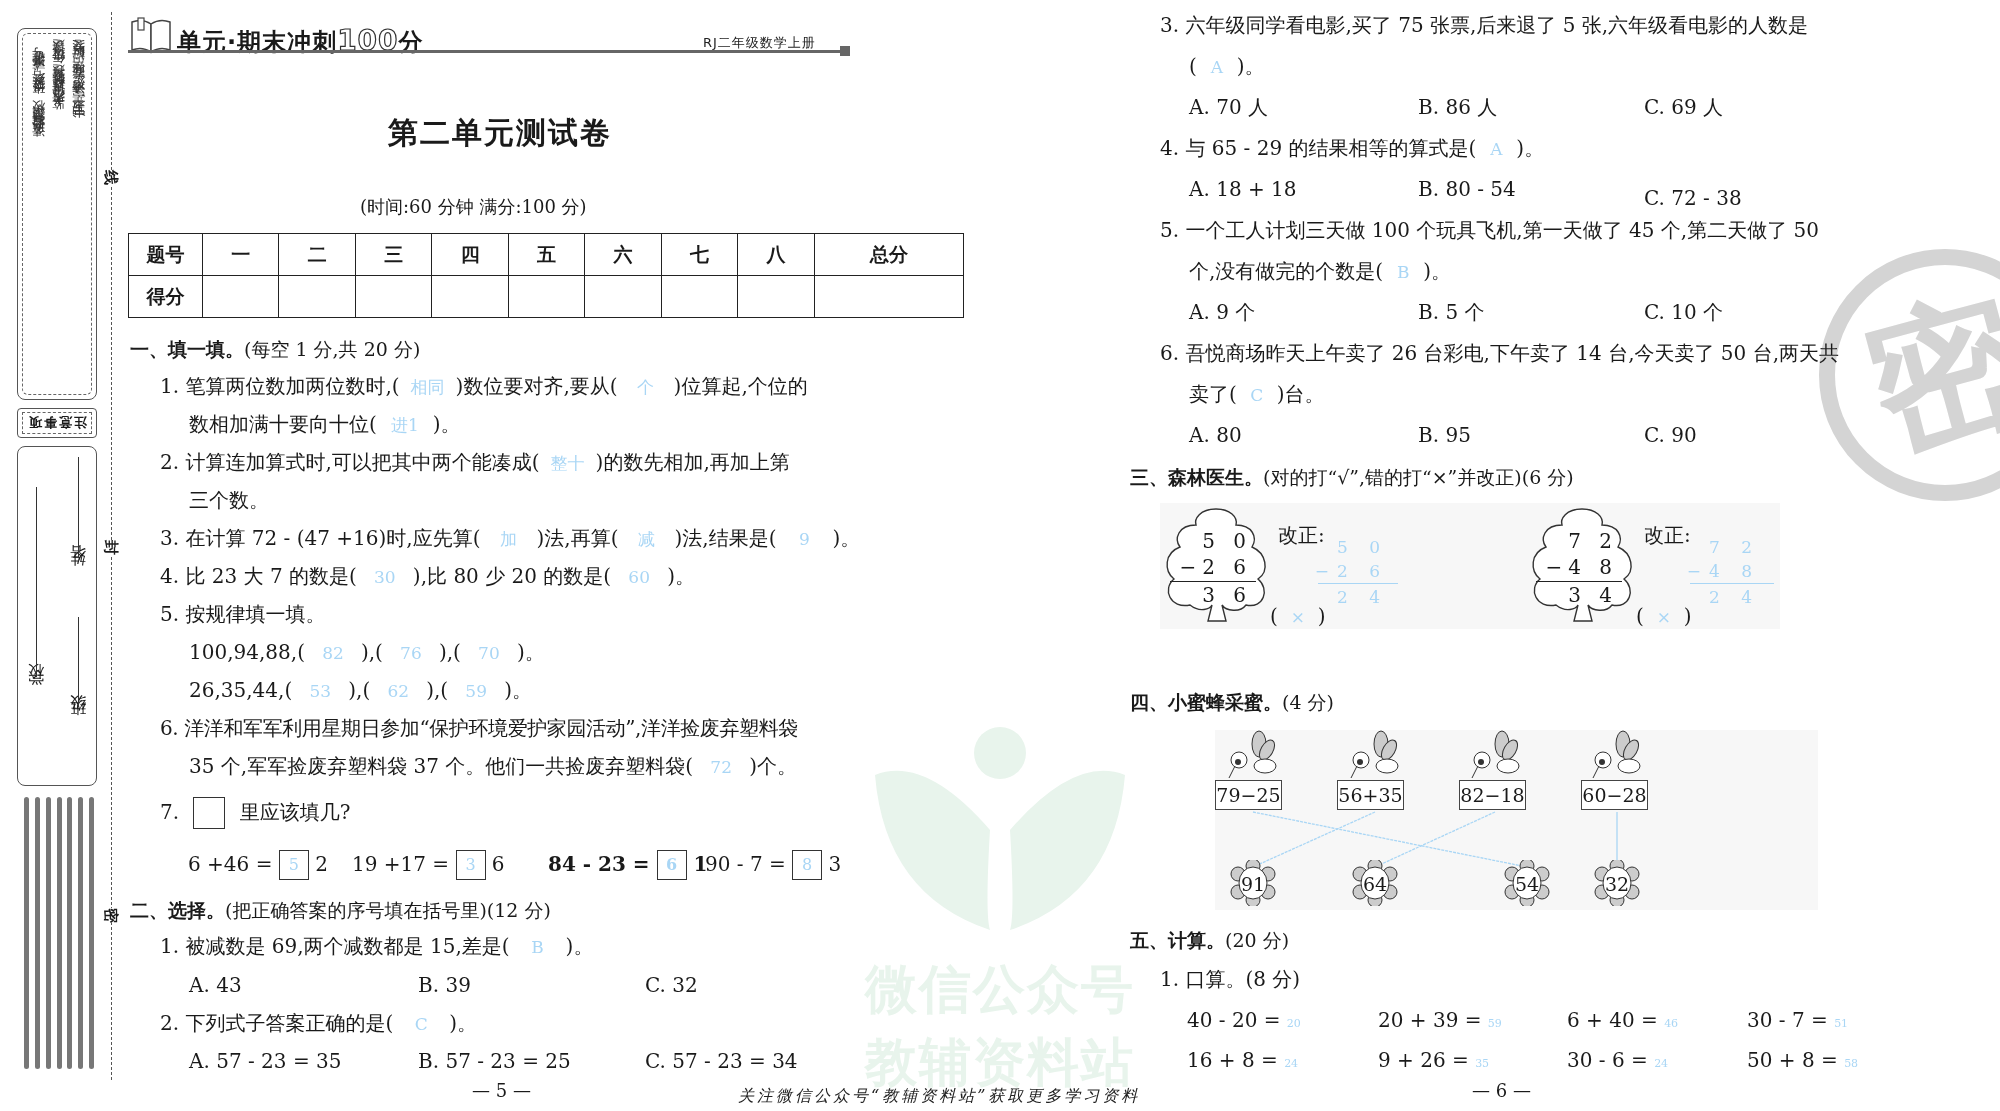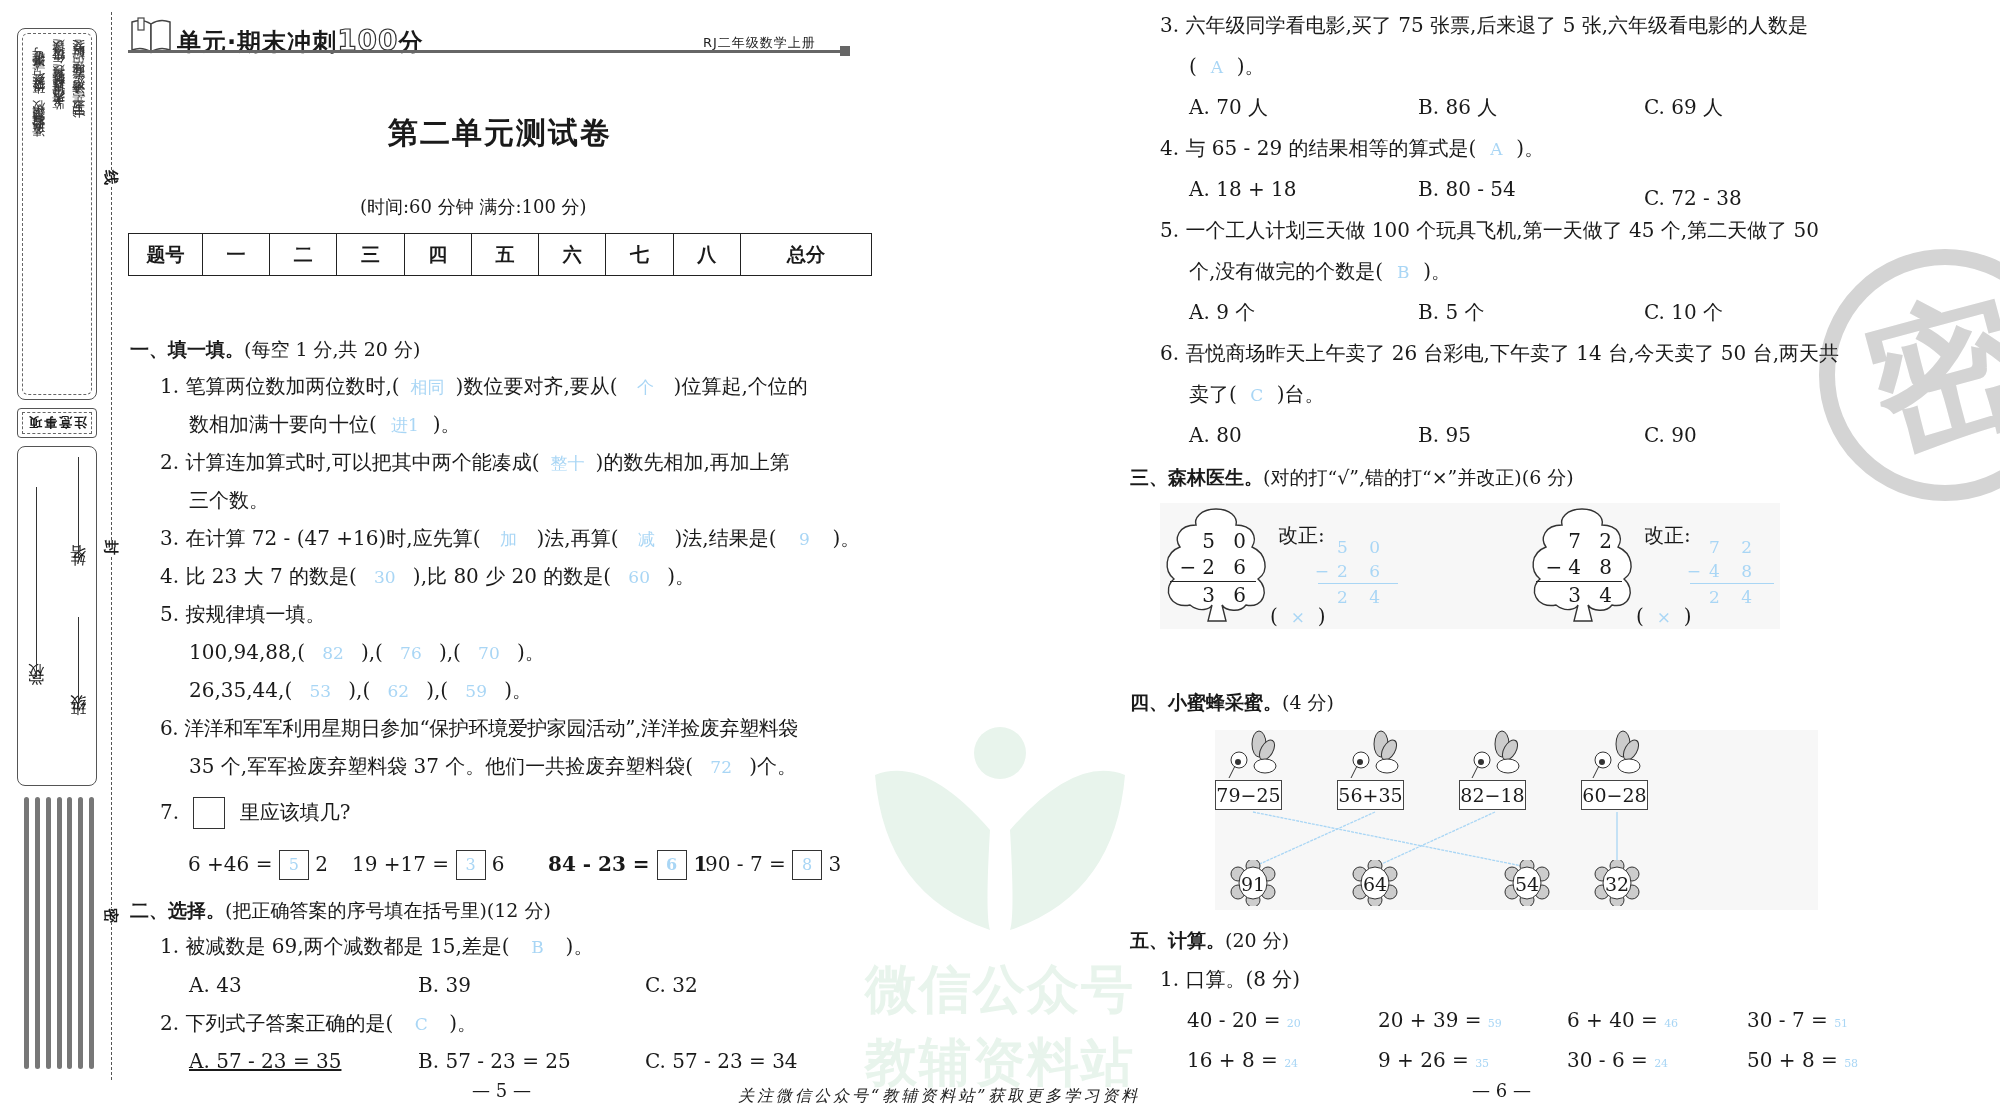--- a/index.html
+++ b/index.html
@@ -30,21 +30,21 @@
   .header-square { position: absolute; left: 840px; top: 46px; width: 10px; height: 10px; background: #666; }
   .book-icon { position: absolute; left: 130px; top: 16px; width: 42px; height: 38px; }
   .header-title { position: absolute; left: 177px; top: 24px; font-size: 24px; font-weight: bold; letter-spacing: 1px; font-family: "DejaVu Sans", sans-serif; }
   .header-title .hundred { color: #fff; -webkit-text-stroke: 1.2px #333; font-size: 28px; }
   .header-right { position: absolute; left: 703px; top: 34px; font-size: 13px; letter-spacing: 1px; font-family: "DejaVu Sans", sans-serif; color: #222; }
 
   .page-title { position: absolute; left: 388px; top: 113px; font-size: 30px; font-weight: bold; letter-spacing: 2px; }
   .page-subtitle { position: absolute; left: 360px; top: 195px; font-size: 18px; }
 
   
-  table.score { position: absolute; left: 128px; top: 233px; width: 744px; border-collapse: collapse; }
+  table.score { position: absolute; left: 128px; top: 233px; width: 836px; border-collapse: collapse; }
   table.score td { border: 1.3px solid #222; height: 42px; text-align: center; font-size: 19px; font-family: "DejaVu Sans", sans-serif; font-weight: bold; }
   table.score td.first { width: 74px; }
 
   .sec-title { position: absolute; font-size: 19px; white-space: nowrap; }
   .sec-title b { font-family: "DejaVu Sans", sans-serif; font-weight: bold; }
   .box { display: inline-block; width: 30px; height: 30px; border: 1.3px solid #333; vertical-align: middle; text-align: center; line-height: 28px; color: #a9d6f5; font-size: 16px; }
   .box.empty { width: 32px; height: 32px; }
 
   
   .tree-panel { position: absolute; left: 1160px; top: 503px; width: 620px; height: 126px; background: #f7f7f7; }
@@ -136,20 +136,32 @@
     <td>一</td>
     <td>二</td>
     <td>三</td>
     <td>四</td>
     <td>五</td>
     <td>六</td>
     <td>七</td>
     <td>八</td>
     <td>总分</td>
   </tr>
+  <tr>
+    <td class="first">得分</td>
+    <td></td>
+        <td></td>
+    <td></td>
+        <td></td>
+    <td></td>
+        <td></td>
+    <td></td>
+        <td></td>
+    <td></td>
+  </tr>
 </tbody>
   </table>
 
 <div class="sec-title" style="left:130px;top:337px;">
   <b>一、填一填。</b><span>(每空 1 分,共 20 分)</span>
 </div>
 <div class="abs txt" style="left:160px;top:376px;">
   <span>1.  笔算两位数加两位数时,(</span><span class="paren-ans">相同</span><span>)数位要对齐,要从(</span><span class="paren-ans">个</span><span>)位算起,个位的</span>
 </div>
 <div class="abs txt" style="left:189px;top:414px;">
@@ -199,21 +211,21 @@
 </div>
 <div class="abs txt" style="left:160px;top:936px;">
   <span>1.  被减数是 69,两个减数都是 15,差是(</span><span class="paren-ans">B</span><span>)。</span>
 </div>
 <div class="abs txt" style="left:189px;top:975px;">A.  43</div>
 <div class="abs txt" style="left:418px;top:975px;">B.  39</div>
 <div class="abs txt" style="left:645px;top:975px;">C.  32</div>
 <div class="abs txt" style="left:160px;top:1013px;">
   <span>2.  下列式子答案正确的是(</span><span class="paren-ans">C</span><span>)。</span>
 </div>
-<div class="abs txt" style="left:189px;top:1051px;text-decoration:underline;">A.  57 - 23 = 35</div>
+<div class="abs txt" style="left:189px;top:1051px;">A.  57 - 23 = 35</div>
 <div class="abs txt" style="left:418px;top:1051px;">B.  57 - 23 = 25</div>
 <div class="abs txt" style="left:645px;top:1051px;">C.  57 - 23 = 34</div>
 <div class="page-num" style="left:472px;top:1080px;">— 5 —</div>
 
 <div class="abs txt" style="left:1160px;top:15px;">3.  六年级同学看电影,买了 75 张票,后来退了 5 张,六年级看电影的人数是</div>
 <div class="abs txt" style="left:1189px;top:56px;">
   <span>(</span><span class="paren-ans" style="min-width:40px;">A</span><span>)。</span>
 </div>
 <div class="abs txt" style="left:1189px;top:97px;">A.  70 人</div>
 <div class="abs txt" style="left:1418px;top:97px;">B.  86 人</div>

